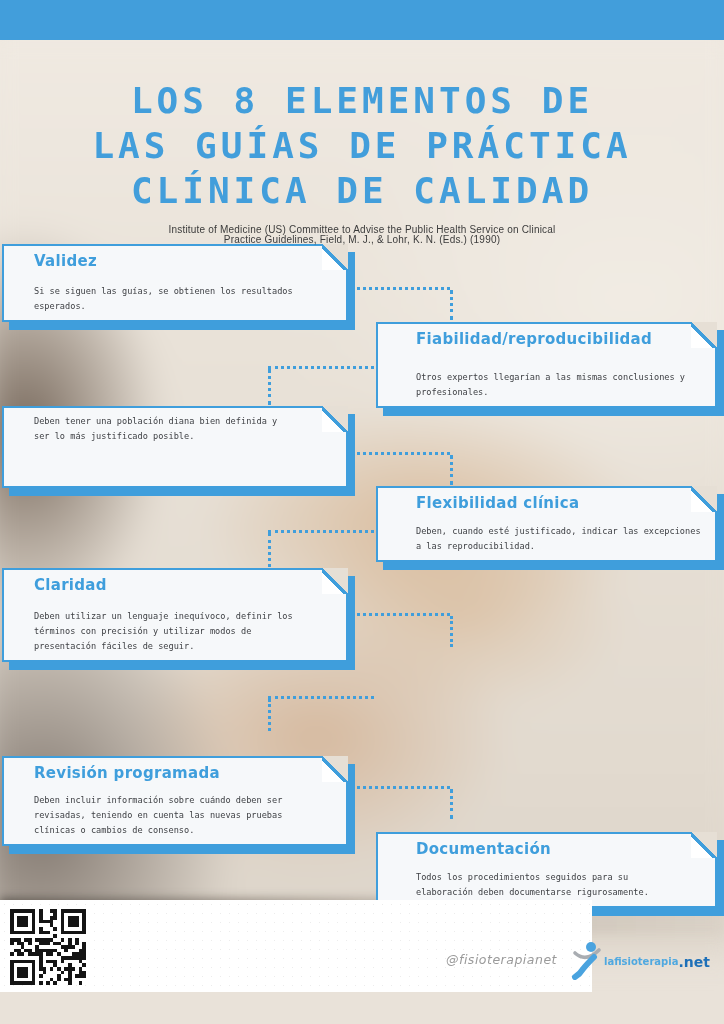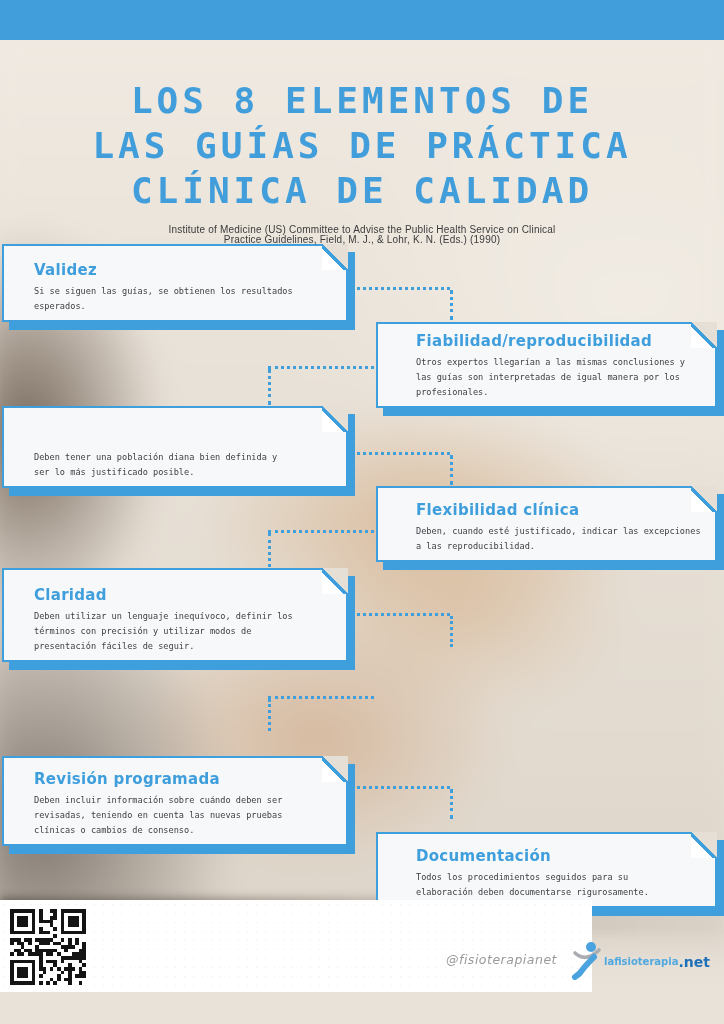--- a/index.html
+++ b/index.html
@@ -24,21 +24,21 @@
   header{position:absolute;z-index:4;left:0;top:66px;width:724px;text-align:center;}
   .title-line{display:block;font-family:"DejaVu Sans Mono",monospace;font-weight:bold;
     font-size:36px;line-height:45px;letter-spacing:4px;color:#429EDB;}
   .subtitle{margin-top:10px;}
   .subtitle span{display:block;font-family:Liberation Sans, sans-serif;font-size:10px;
     line-height:10px;color:#3b3b3b;letter-spacing:.2px;}
 
   
   .card{position:absolute;z-index:3;box-sizing:border-box;background:#F6F8FA;
     border:2px solid #3F9EDC;box-shadow:7px 8px 0 0 #3F9EDC;
-    display:flex;flex-direction:column;justify-content:flex-end;gap:5px;}
+    display:flex;flex-direction:column;justify-content:space-between;gap:5px;}
   .card.left{left:2px;width:346px;padding:6px 34px 6px 30px;}
   .card.right{left:376px;width:341px;padding:6px 7px 6px 38px;}
   .card h2{margin:0;font-size:15px;font-weight:800;color:#3F9EDC;letter-spacing:.3px;
     font-family:"DejaVu Sans",sans-serif;}
   .card .body span{display:block;font-family:"DejaVu Sans Mono",monospace;font-size:8.6px;
     line-height:15px;color:#3f4145;white-space:nowrap;}
   .fold{position:absolute;top:-2px;right:-2px;width:26px;height:26px;
     background:linear-gradient(225deg,#E6DFD5 0%,#E6DFD5 49%,#3F9EDC 49%,#3F9EDC 58%,#ffffff 58%);}
 
   #card1{top:244px;height:78px;}
@@ -99,21 +99,20 @@
       <span>Si se siguen las guías, se obtienen los resultados</span>
       <span>esperados.</span>
     </div>
   </section>
 
   <section id="card2" class="card right">
     <span class="fold"></span>
     <h2>Fiabilidad/reproducibilidad</h2>
     <div class="body">
       <span>Otros expertos llegarían a las mismas conclusiones y</span>
-      <span>las guías son interpretadas de igual manera por los</span>
       <span>profesionales.</span>
     </div>
   </section>
 
   <section id="card3" class="card left">
     <span class="fold"></span>
     <div class="body">
       <span>Deben tener una población diana bien definida y</span>
       <span>ser lo más justificado posible.</span>
     </div>

